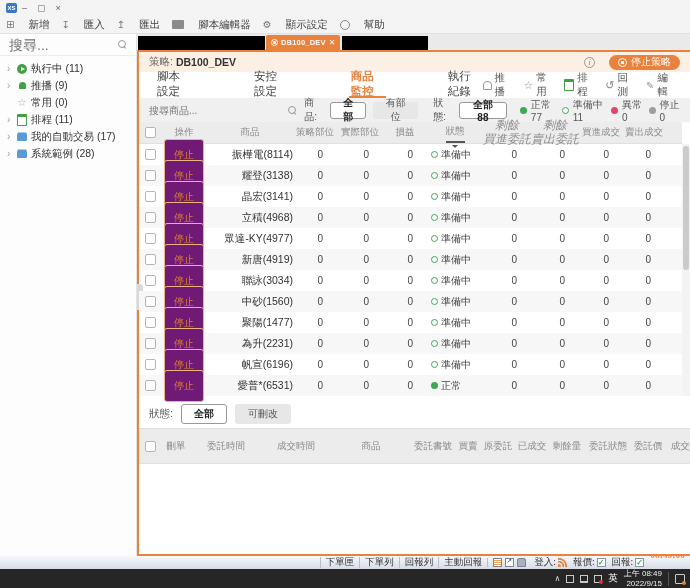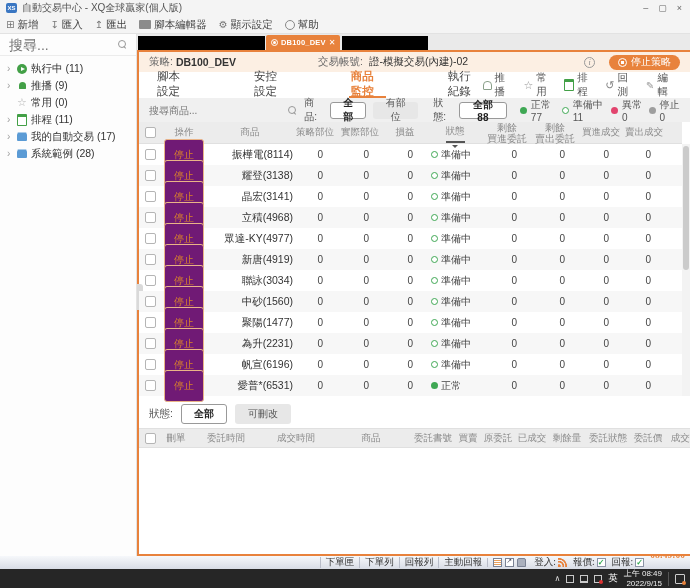--- a/index.html
+++ b/index.html
@@ -10,21 +10,21 @@
   
   .titlebar { height:16px; background:#f4f4f4; display:flex; align-items:center; padding:0 6px; gap:5px; flex:0 0 auto; }
   .xs-logo { width:11px; height:10px; background:#3a76c2; color:#fff; font-size:6px; font-weight:bold;
              display:inline-flex; align-items:center; justify-content:center; border-radius:2px; }
   .win-title { font-size:10px; color:#555; flex:1; }
   .win-controls { display:flex; gap:10px; font-size:9px; color:#666; padding-right:2px; }
   .win-controls span { cursor:default; }
 
   
   .toolbar { height:18px; background:#f4f4f4; border-bottom:1px solid #e2e2e2; display:flex; align-items:center; padding:0 6px; gap:12px; flex:0 0 auto; }
-  .tb-item { display:inline-flex; align-items:center; gap:3px; font-size:10.5px; color:#444; }
+  .tb-item { display:inline-flex; align-items:center; gap:14px; font-size:10.5px; color:#444; }
   .tb-ico { color:#777; font-size:10px; line-height:1; display:inline-flex; align-items:center; justify-content:center; }
   .tb-ico.new::before { content:"⊞"; }
   .tb-ico.import::before { content:"↧"; }
   .tb-ico.export::before { content:"↥"; }
   .tb-ico.script-editor { background:#8b8b8b; color:#fff; font-size:5.5px; font-weight:bold; width:12px; height:9px; border-radius:1px; }
   .tb-ico.display-settings::before { content:"⚙"; }
   .tb-ico.help { width:10px; height:10px; border:1px solid #888; border-radius:50%; font-size:7px; }
 
   
   .appbody { flex:1; display:flex; min-height:0; }
@@ -110,34 +110,34 @@
   .mrow { height:21px; display:flex; align-items:center; width:543px; font-size:10px; color:#444; }
   .mrows .mrow:nth-child(even) { background:#f7f7f7; }
   .c0{width:22px; display:flex; justify-content:center;} .c1{width:46px; display:flex; justify-content:center;}
   .c2{width:86px; text-align:right;} .c3{width:44px;} .c4{width:46px;} .c5{width:44px;}
   .c6{width:56px; display:flex; align-items:center; gap:3px; padding-left:4px;}
   .c7{width:48px;} .c8{width:48px;} .c9{width:44px;} .c10{width:42px;} .c11{flex:1;}
   .mhead .c2 { text-align:center; }
   .mhead .c6 { justify-content:center; padding-left:0; position:relative; }
   .mhead .sorted { border-bottom:2px solid #555; height:20px; display:flex; align-items:center; justify-content:center; }
   .mhead .sorted::after { content:""; position:absolute; bottom:-5px; left:50%; margin-left:-3px; border-top:3px solid #555; border-left:3px solid transparent; border-right:3px solid transparent; }
-  .twoline { white-space:pre-line; font-size:10px; line-height:1.1; }
+  .twoline { white-space:pre-line; font-size:12px; line-height:1.1;font-style:italic; }
   .num { text-align:right; padding-right:14px; }
   .mrow .c2 { color:#333; font-size:10.5px; }
   .cb { width:11px; height:11px; border:1px solid #b5b5b5; border-radius:2px; background:#fff; display:inline-block; }
   .stop-chip { height:32px; padding:0 9px; border:1px solid #eab487; border-radius:3px; background:#701a75; color:#d9822b; font-size:10px; display:inline-flex; align-items:center; font-family:inherit; }
   .mstatus { font-size:10px; color:#444; }
   .vscroll { position:absolute; right:0; top:22px; width:8px; height:252px; background:#f3f3f3; }
   .vscroll .thumb { position:absolute; top:2px; left:1px; width:6px; height:124px; background:#cbcbcb; border-radius:3px; }
   .side-handle { position:absolute; left:-2px; top:232px; width:6px; height:26px; background:#d9d9d9; border-radius:0 3px 3px 0; }
 
   
   .order-filter { height:28px; display:flex; align-items:center; gap:8px; padding:0 10px; font-size:10.5px; margin-top:4px; flex:0 0 auto; }
   .order-filter .chip { height:20px; padding:0 12px; }
-  .ohead { height:20px; background:#ececec; display:flex; align-items:center; font-size:9.5px; color:#8a8a8a; border-top:1px solid #e0e0e0; border-bottom:1px solid #e0e0e0; overflow:hidden; flex:0 0 auto; }
+  .ohead { height:36px; background:#ececec; display:flex; align-items:center; font-size:9.5px; color:#8a8a8a; border-top:1px solid #e0e0e0; border-bottom:1px solid #e0e0e0; overflow:hidden; flex:0 0 auto; }
   .ohead .ocb { width:22px; display:flex; justify-content:center; flex:0 0 auto; }
   .oh { text-align:center; flex:0 0 auto; }
   .ohead .oh:nth-child(2){width:30px;} .ohead .oh:nth-child(3){width:70px;} .ohead .oh:nth-child(4){width:70px;}
   .ohead .oh:nth-child(5){width:80px;} .ohead .oh:nth-child(6){width:44px;} .ohead .oh:nth-child(7){width:26px;}
   .ohead .oh:nth-child(8){width:34px;} .ohead .oh:nth-child(9){width:34px;} .ohead .oh:nth-child(10){width:36px;}
   .ohead .oh:nth-child(11){width:46px;} .ohead .oh:nth-child(12){width:34px;} .ohead .oh:nth-child(13){width:40px;}
   .order-empty { flex:1; background:#fff; }
 
   
   .appstatus { height:13px; background:linear-gradient(#f6f8fb,#d8dce5); display:flex; align-items:center; justify-content:flex-end; font-size:9.5px; color:#333; flex:0 0 auto;font-family:Liberation Serif, serif; }
@@ -169,21 +169,20 @@
   .notif-ico { width:10px; height:10px; border:1px solid #ccc; border-radius:1px; position:relative; margin-right:2px; }
   .notif-ico::after { content:""; position:absolute; right:-2px; bottom:-2px; width:4px; height:4px; background:#e8823c; border-radius:50%; }
 </style>
 </head>
 <body>
 
 <div class="window">
 
   <div class="titlebar">
     <span class="xs-logo">XS</span>
-    <span class="win-title">自動交易中心 - XQ全球贏家(個人版)</span>
     <div class="win-controls">
       <span>–</span>
       <span>▢</span>
       <span>×</span>
     </div>
   </div>
 
   <div class="toolbar">
 
       <span class="tb-item">
@@ -274,24 +273,20 @@
         </div>
         <div class="redact r2"></div>
       </div>
 
       <div class="panel">
         <div class="side-handle"></div>
 
         <div class="strategy-bar">
           <span class="lbl">策略:</span>
           <span class="val">DB100_DEV</span>
-          <span class="acct">
-            <span class="lbl">交易帳號:</span>
-            <span class="val">證-模擬交易(內建)-02</span>
-          </span>
           <span class="strategy-spacer"></span>
           <span class="info-ico">i</span>
           <button class="stop-strategy-btn">
             <span class="stop-ico"></span>
             <span>停止策略</span>
           </button>
         </div>
 
         <div class="ptabs-row">
           <div class="ptabs">

